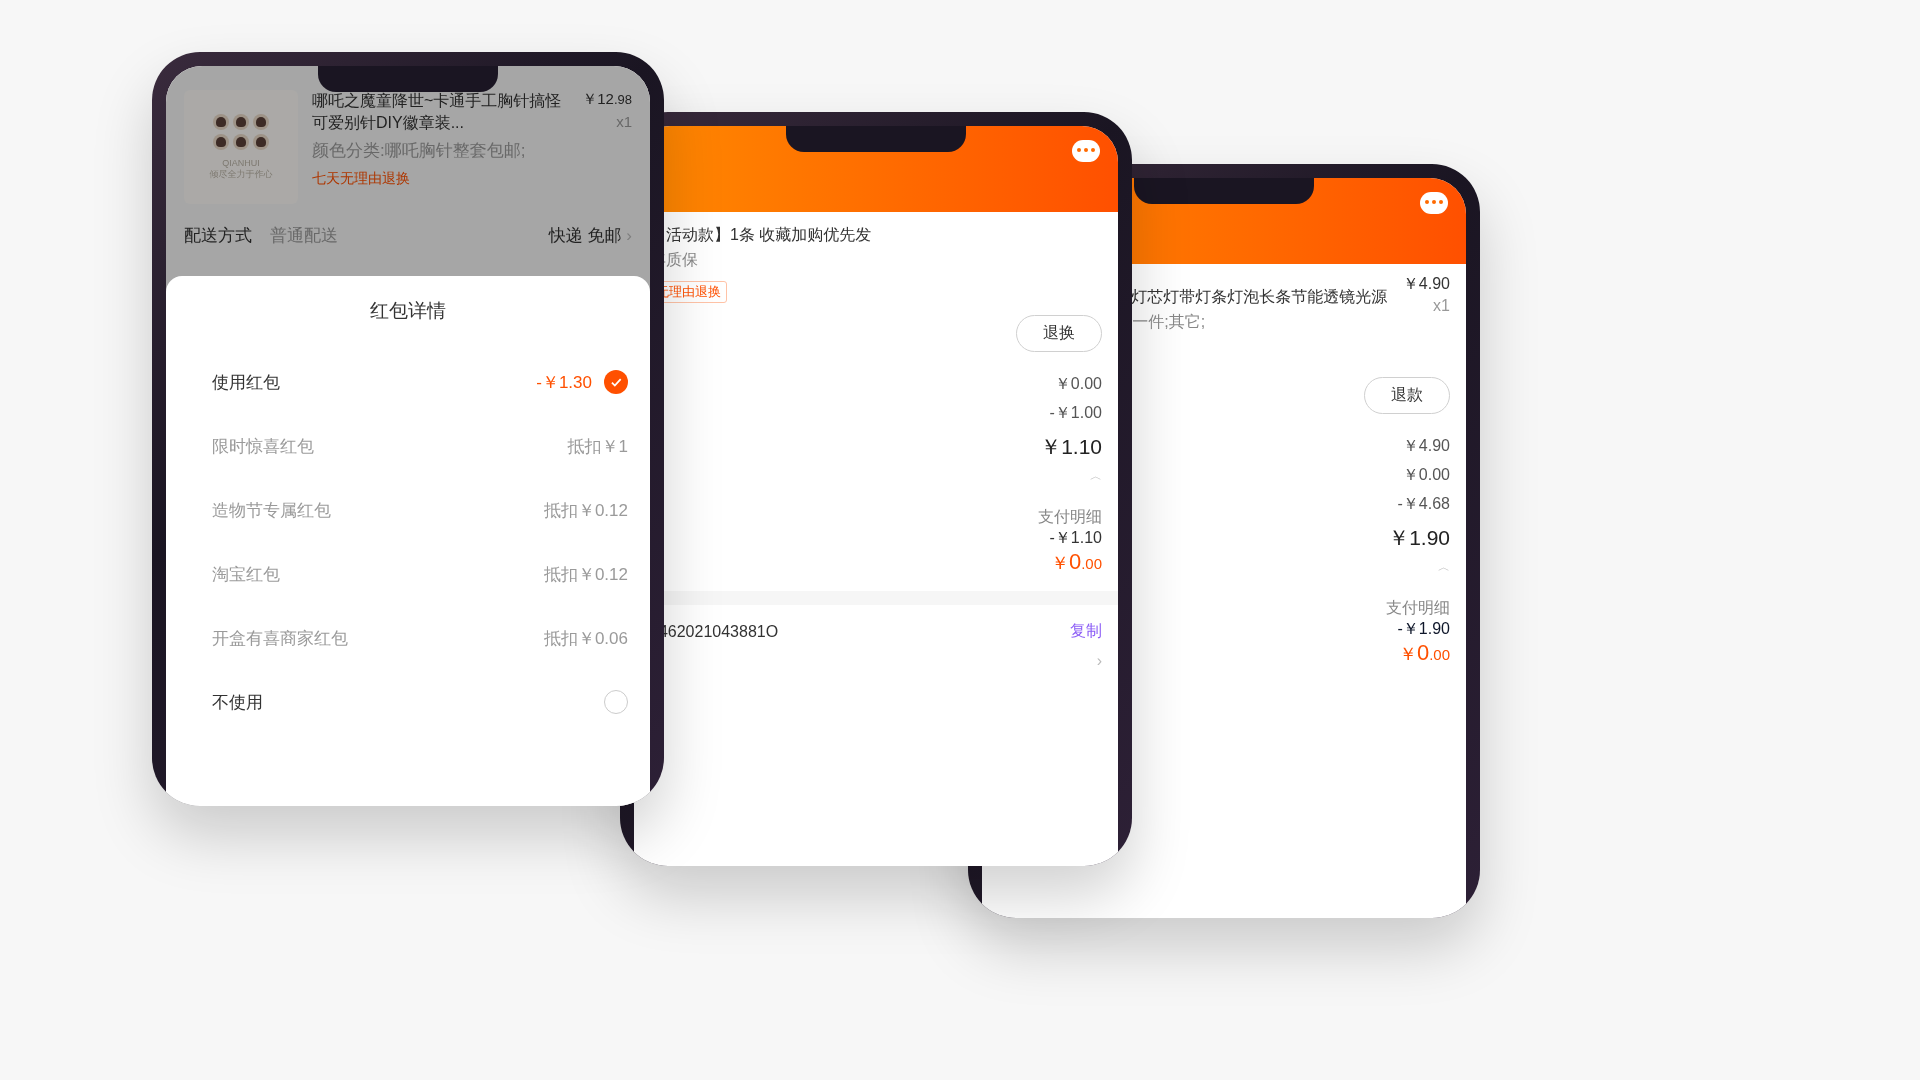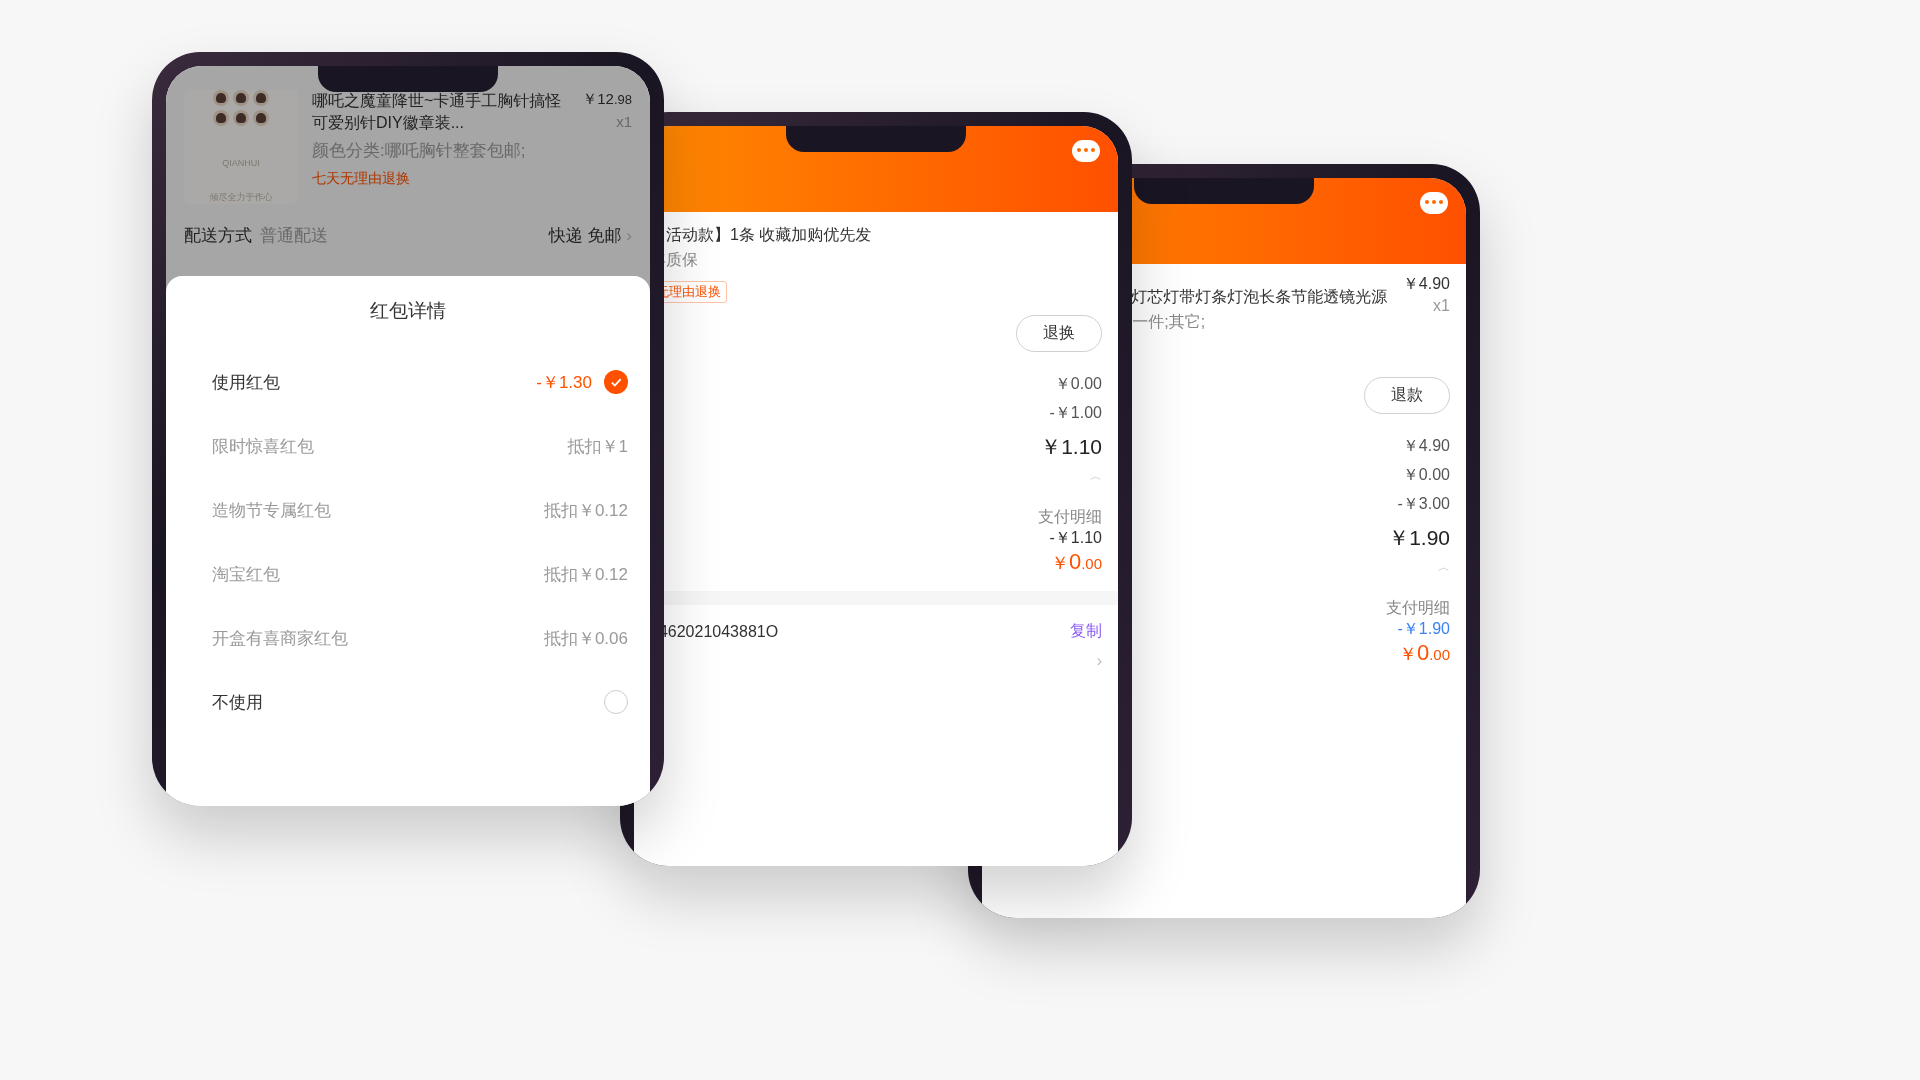--- a/index.html
+++ b/index.html
@@ -29,33 +29,33 @@
 }
 .notch {
   position:absolute; top:0; left:50%; transform:translateX(-50%);
   width:180px; height:26px; background:#1a1522;
   border-radius: 0 0 18px 18px;
   z-index: 50;
 }
 
 .p1-back { position:absolute; inset:0; background:#f5f5f5; }
 .p1-card { padding: 24px 18px 0 18px; display:flex; gap:14px; }
-.p1-thumb { width:114px; height:114px; background:#fcfaf6; border-radius:6px; display:flex; flex-direction:column; align-items:center; justify-content:space-between; font-size:9px; color:#b9b2a6; }
+.p1-thumb { width:114px; height:114px; background:#fcfaf6; border-radius:6px; display:flex; flex-direction:column; align-items:center; justify-content:center; font-size:9px; color:#b9b2a6; }
 .p1-thumb .dots { display:flex; flex-wrap:wrap; gap:4px; width:70px; justify-content:center; margin-bottom:8px;}
 .p1-thumb .dot { width:16px; height:16px; border-radius:50%; background:#e9d9c8; position:relative;}
 .p1-thumb .dot::after{content:"";position:absolute;inset:3px;background:#5b4038;border-radius:50% 50% 40% 40%;}
 .p1-info { flex:1; font-size:16px; color:#444; }
 .p1-title { color:#333; line-height:1.35; }
 .p1-variant { color:#9a9a9a; margin-top:6px; font-size:17px; }
 .p1-tag { color:#ff5000; font-size:14px; margin-top:8px; }
 .p1-right { text-align:right; color:#333; font-size:15px;}
 .p1-price-int { font-size:15px; }
 .p1-price-dec { font-size:13px; }
 .p1-qty { color:#9a9a9a; margin-top:4px; }
-.p1-delivery { padding: 20px 18px 0 18px; display:flex; gap:8px; color:#333; font-size:17px;}
+.p1-delivery { padding: 20px 18px 0 18px; display:flex; gap:18px; color:#333; font-size:17px;}
 .p1-delivery .label{color:#333;}
 .p1-delivery .val{color:#9a9a9a;}
 .p1-delivery .ship{margin-left:auto;color:#333;}
 .overlay { position:absolute; inset:0; background:rgba(0,0,0,.32); }
 .sheet {
   position:absolute; left:0; right:0; bottom:0; top:210px;
   background:#fff; border-radius:16px 16px 0 0;
   padding: 22px 22px 0 22px;
 }
 .sheet-title { text-align:center; font-size:19px; color:#333; margin-bottom:26px; }
@@ -131,27 +131,27 @@
         <div class="rt">
           <div class="prod-price">￥4.90</div>
           <div class="prod-qty">x1</div>
         </div>
       </div>
       <span class="ret-tag">无理由退换</span>
       <button type="button" class="pill-btn">退款</button>
       <div class="totals">
         <div>￥4.90</div>
         <div>￥0.00</div>
-        <div>-￥3.00</div>
+        <div>-￥4.68</div>
         <div class="big"><span>￥1.90</span></div>
         <div class="chev">︿</div>
       </div>
       <div class="paydetail">
         <div>支付明细</div>
-        <div style="color:#3b82f6;">-￥1.90</div>
+        <div style="color:#0f172a;">-￥1.90</div>
         <div class="zero">
           <span class="small">￥</span><span>0</span><span class="dec">.00</span>
         </div>
       </div>
     </div>
   </div>
 </div>
 
 <div class="phone" style="left:620px; top:112px; z-index:2;">
 

